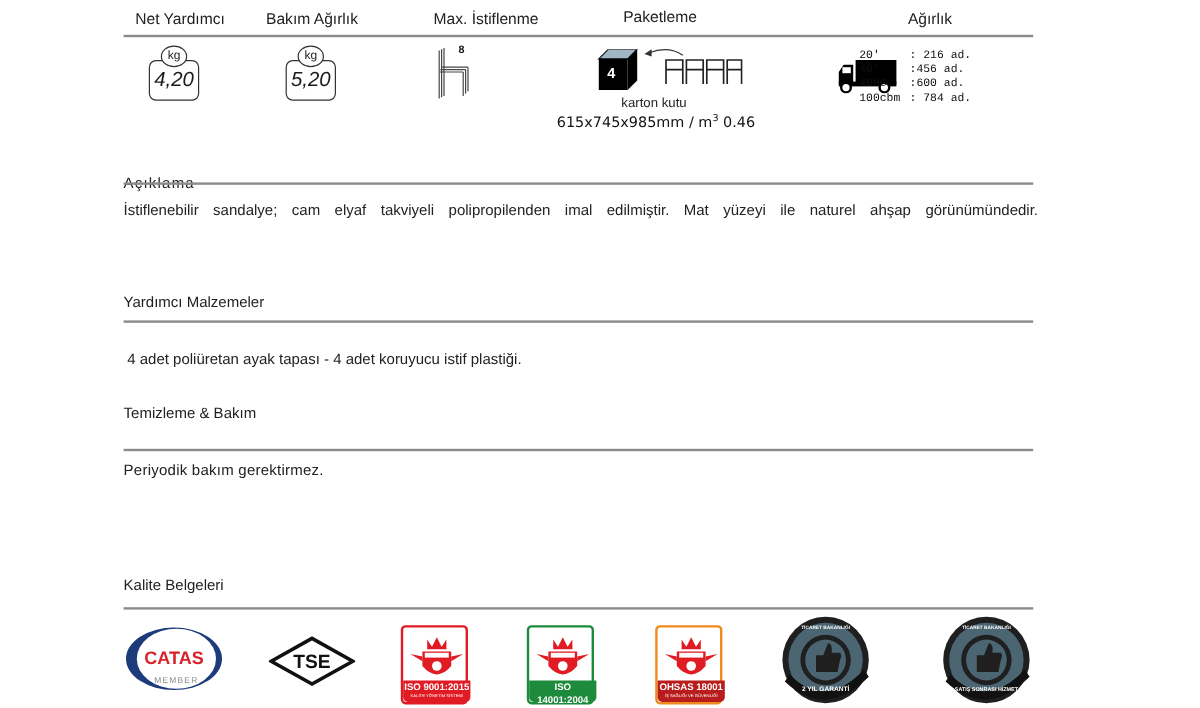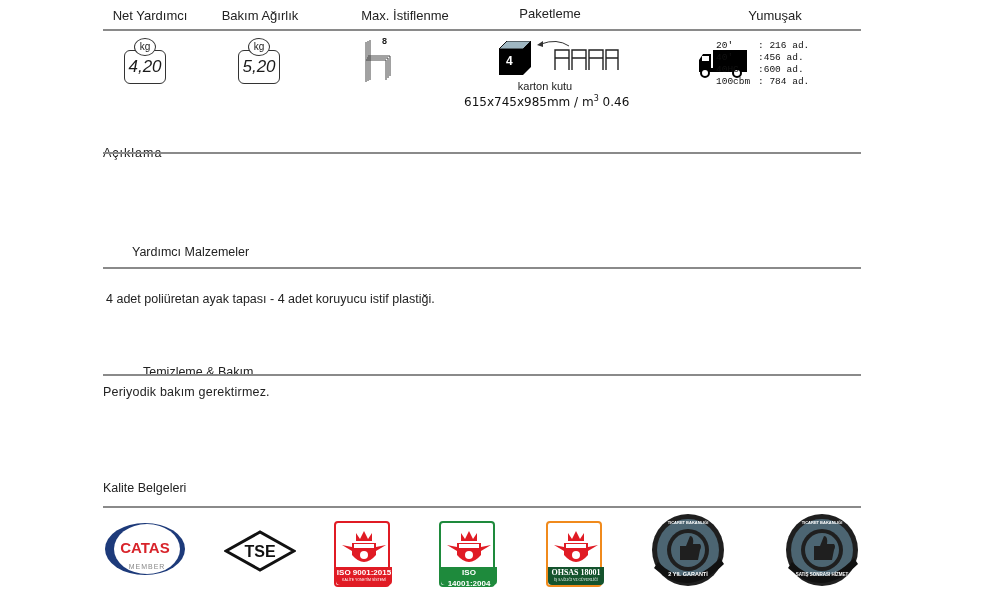--- a/index.html
+++ b/index.html
@@ -29,21 +29,21 @@
                    font-size: 8px; font-weight: bold; text-align: center; line-height: 11px; border-radius: 0 0 4px 4px; }
   .netsert .band small { display: block; font-size: 3.5px; line-height: 5px; font-weight: normal; }
 </style>
 </head>
 <body>
 
 <div class="abs hdr" style="left:105px; top:8px; width:90px;">Net  Yardımcı</div>
 <div class="abs hdr" style="left:215px; top:8px; width:90px;">Bakım Ağırlık</div>
 <div class="abs hdr" style="left:345px; top:8px; width:120px;">Max. İstiflenme</div>
 <div class="abs hdr" style="left:500px; top:6px; width:100px;">Paketleme</div>
-<div class="abs hdr" style="left:725px; top:8px; width:100px;">Yumuşak</div>
+<div class="abs hdr" style="left:725px; top:8px; width:100px;">Ağırlık</div>
 <div class="rule" style="top:29px;"></div>
 
 <div class="kg" style="left:124px; top:38px;">
   <div class="ring">kg</div>
   <div class="box">4,20</div>
 </div>
 
 <div class="kg" style="left:238px; top:38px;">
   <div class="ring">kg</div>
   <div class="box">5,20</div>
@@ -116,27 +116,28 @@
     </div>
   <div class="row">
       <span class="k">100cbm</span>
       <span> : 784 ad.</span>
     </div>
 </div>
 
 <div class="sec-title wide" style="top:130px;margin-top:16px;">Açıklama</div>
 <div class="rule" style="top:152px;"></div>
 <div class="para" style="top:162px;">
-</div>
-
-<div class="sec-title" style="top:245px;margin-left:29px;">Yardımcı Malzemeler</div>
+  <span class="j">İstiflenebilir sandalye; cam elyaf takviyeli polipropilenden imal edilmiştir. Mat yüzeyi ile naturel ahşap görünümündedir.</span>
+</div>
+
+<div class="sec-title" style="top:245px;">Yardımcı Malzemeler</div>
 <div class="rule" style="top:267px;"></div>
 <div class="para" style="top:286px; left:106px;">4 adet poliüretan ayak tapası - 4 adet koruyucu istif plastiği.</div>
 
-<div class="sec-title" style="top:365px;margin-left:40px;">Temizleme &amp; Bakım</div>
+<div class="sec-title" style="top:337px;">Temizleme &amp; Bakım</div>
 <div class="rule" style="top:374px;"></div>
 <div class="para" style="top:379px; letter-spacing:0.2px;">
   <span>Periyodik bakım gerektirmez.</span>
 </div>
 
 <div class="sec-title" style="top:481px;">Kalite Belgeleri</div>
 <div class="rule" style="top:506px;"></div>
 
 <div class="cert" style="left:104px; top:522px; width:82px; height:54px;">
   <svg width="82" height="54" viewBox="0 0 82 54">
@@ -183,21 +184,21 @@
 </div>
 
 <div class="cert netsert" style="left:546px; top:521px; border:2px solid #f08a1c;">
   <svg class="inner" viewBox="0 0 48 44">
     <polygon points="16,6 20,12 24,4 28,12 32,6 32,14 16,14" fill="#e01b24"></polygon>
     <path d="M12 16 H36 V28 Q24 42 12 28 Z" fill="#e01b24"></path>
     <path d="M2 18 L12 20 L12 24 Z M46 18 L36 20 L36 24 Z" fill="#e01b24"></path>
     <rect x="14" y="17" width="20" height="4" fill="#fff"></rect>
     <circle cx="24" cy="28" r="4" fill="#fff"></circle>
   </svg>
-  <div class="band" style="background:#14532d;font-family:Liberation Serif, serif;">
+  <div class="band" style="background:#b91c1c;">
     <span>OHSAS 18001</span>
     <small>İŞ SAĞLIĞI VE GÜVENLİĞİ</small>
   </div>
 </div>
 
 <div class="cert" style="left:650px; top:512px; width:76px; height:76px;">
   <svg width="76" height="76" viewBox="0 0 76 76">
     <circle cx="38" cy="38" r="36" fill="#1f1f1f"></circle>
     <circle cx="38" cy="38" r="31" fill="#4c6572"></circle>
     <circle cx="38" cy="38" r="21" fill="#1f1f1f"></circle>

